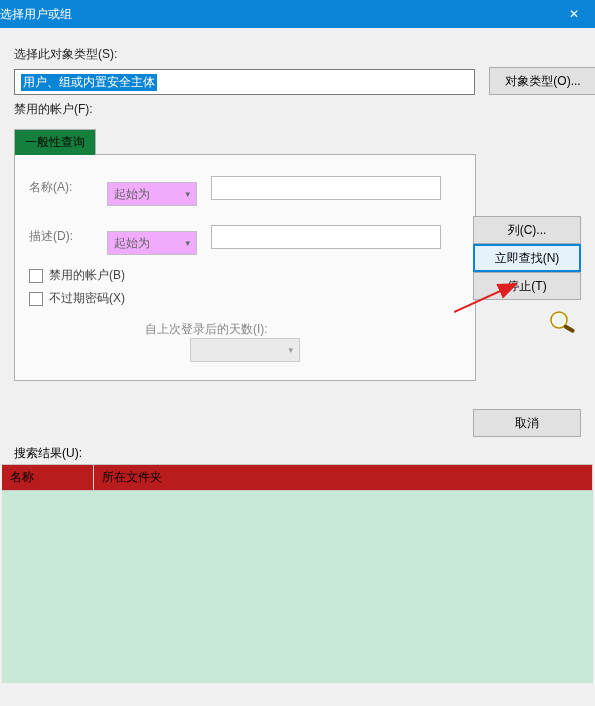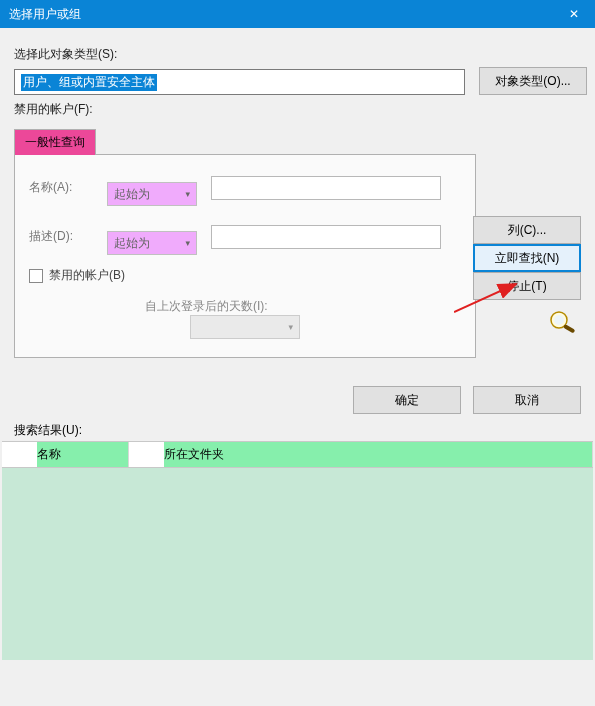--- a/index.html
+++ b/index.html
@@ -1,22 +1,22 @@
 <!DOCTYPE html>
 <html><head>
 <meta charset="utf-8">
 <style>
 * { box-sizing: border-box; font-family: "Microsoft YaHei", "Segoe UI", sans-serif; font-size: 12px; }
 body { margin: 0; padding: 0; background: #f0f0f0; width: 595px; height: 706px; overflow: hidden; }
 
-.titlebar { background: #0a84d6; color: #fff; height: 28px; display: flex; align-items: center; justify-content: space-between; padding-left: 9px; gap: 8px; }
+.titlebar { background: #0a84d6; color: #fff; height: 28px; display: flex; align-items: center; justify-content: space-between; padding-left: 0; gap: 8px; }
 .titlebar-title { font-size: 12px; }
 .titlebar-close { width: 42px; height: 28px; display: flex; align-items: center; justify-content: center; font-size: 14px; color: #fff; }
 
-.content { padding: 12px 24px 0 14px; }
+.content { padding: 12px 14px 0 14px; }
 
 .row { display: flex; align-items: flex-end; margin-bottom: 6px; }
 .field-label { margin: 6px 0 4px 0; color: #222; }
 .left-col { flex: 1; margin-right: 14px; }
 .right-col { width: 92px; }
 
 .readonly-box {
   border: 1px solid #7a7a7a;
   background: #fff;
   padding: 4px 6px;
@@ -37,21 +37,21 @@
   align-items: center;
   justify-content: center;
   cursor: pointer;
 }
 .btn-focus { border: 2px solid #0a84d6; background: #e5f1fb; }
 
 .tabs { display: flex; margin-top: 6px; }
 .tab {
   border: 1px solid #b0b0b0;
   border-bottom: none;
-  background: #ec4899;
+  background: #15803d;
   padding: 4px 10px;
   position: relative;
   top: 1px;
   z-index: 2;
 }
 .tab-frame {
   border: 1px solid #b0b0b0;
   background: #fafafa;
   padding: 14px 14px 18px 14px;
   width: 462px;
@@ -92,21 +92,21 @@
 .decor { width: 36px; height: 28px; align-self: flex-end; margin-top: 8px; }
 
 .bottom-btns { display: flex; justify-content: flex-end; gap: 12px; margin: 28px 14px 8px 0; }
 
 .results-label { margin: 4px 0 2px 14px; }
 .grid-header {
   display: flex; background: #fff; border-top: 1px solid #c8c8c8; border-bottom: 1px solid #c8c8c8;
   margin: 0 2px;
 }
 .ghc {
-  border-right: 1px solid #d8d8d8; padding: 4px 0; background: #86efac; margin-left: 35px;
+  border-right: 1px solid #d8d8d8; padding: 4px 8px; background: #b91c1c;
 }
 .ghc1 { width: 92px; }
 .ghc2 { flex: 1; }
 .results-body { background: #c7e8d6; height: 192px; margin: 0 2px; }
 
 .arrow {
   position: absolute;
   left: 454px;
   top: 280px;
   pointer-events: none;
@@ -162,20 +162,24 @@
       <div class="combo">
         <span>起始为</span>
         <span class="chev">▾</span>
       </div>
       <div class="grid-input"></div>
     </div>
 
     <div class="chk-row">
       <div class="chk"></div>
       <span class="chk-label">禁用的帐户(B)</span>
+    </div>
+    <div class="chk-row">
+      <div class="chk"></div>
+      <span class="chk-label">不过期密码(X)</span>
     </div>
 
     <div class="days-row">
       <div class="days-label">自上次登录后的天数(I):</div>
       <div class="days-combo">
         <span style="font-size:9px;">▾</span>
       </div>
     </div>
   </div>
 
@@ -204,23 +208,20 @@
   <defs>
     <marker id="ah" markerWidth="10" markerHeight="8" refX="9" refY="4" orient="auto">
       <polygon points="0 0, 10 4, 0 8" fill="#e02020"></polygon>
     </marker>
   </defs>
   <line x1="0" y1="32" x2="62" y2="4" stroke="#e02020" stroke-width="2" marker-end="url(#ah)"></line>
 </svg>
 
 <div class="bottom-btns">
   <div class="btn">
-    <span>确定</span>
-  </div>
-  <div class="btn">
     <span>取消</span>
   </div>
 </div>
 
 <div class="results-label">搜索结果(U):</div>
 <div class="grid-header">
   <div class="ghc ghc1">名称</div>
   <div class="ghc ghc2">所在文件夹</div>
 </div>
 <div class="results-body"></div>

